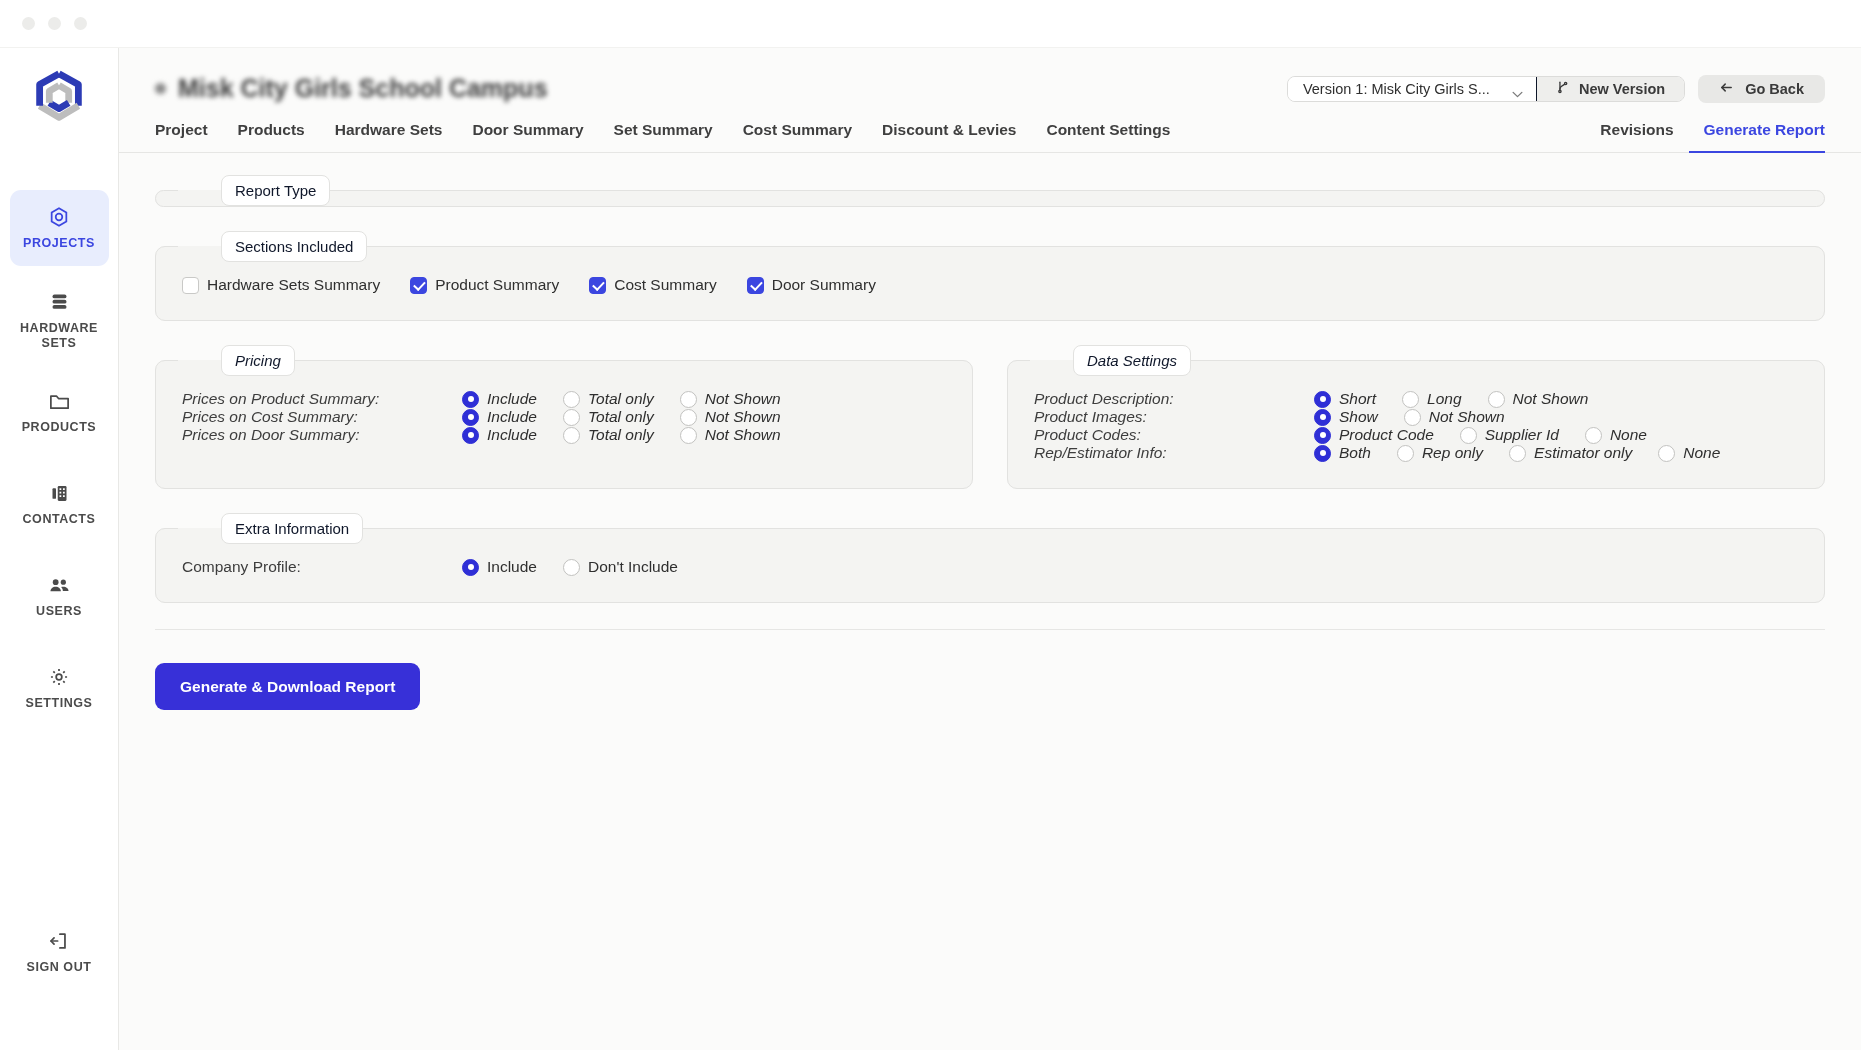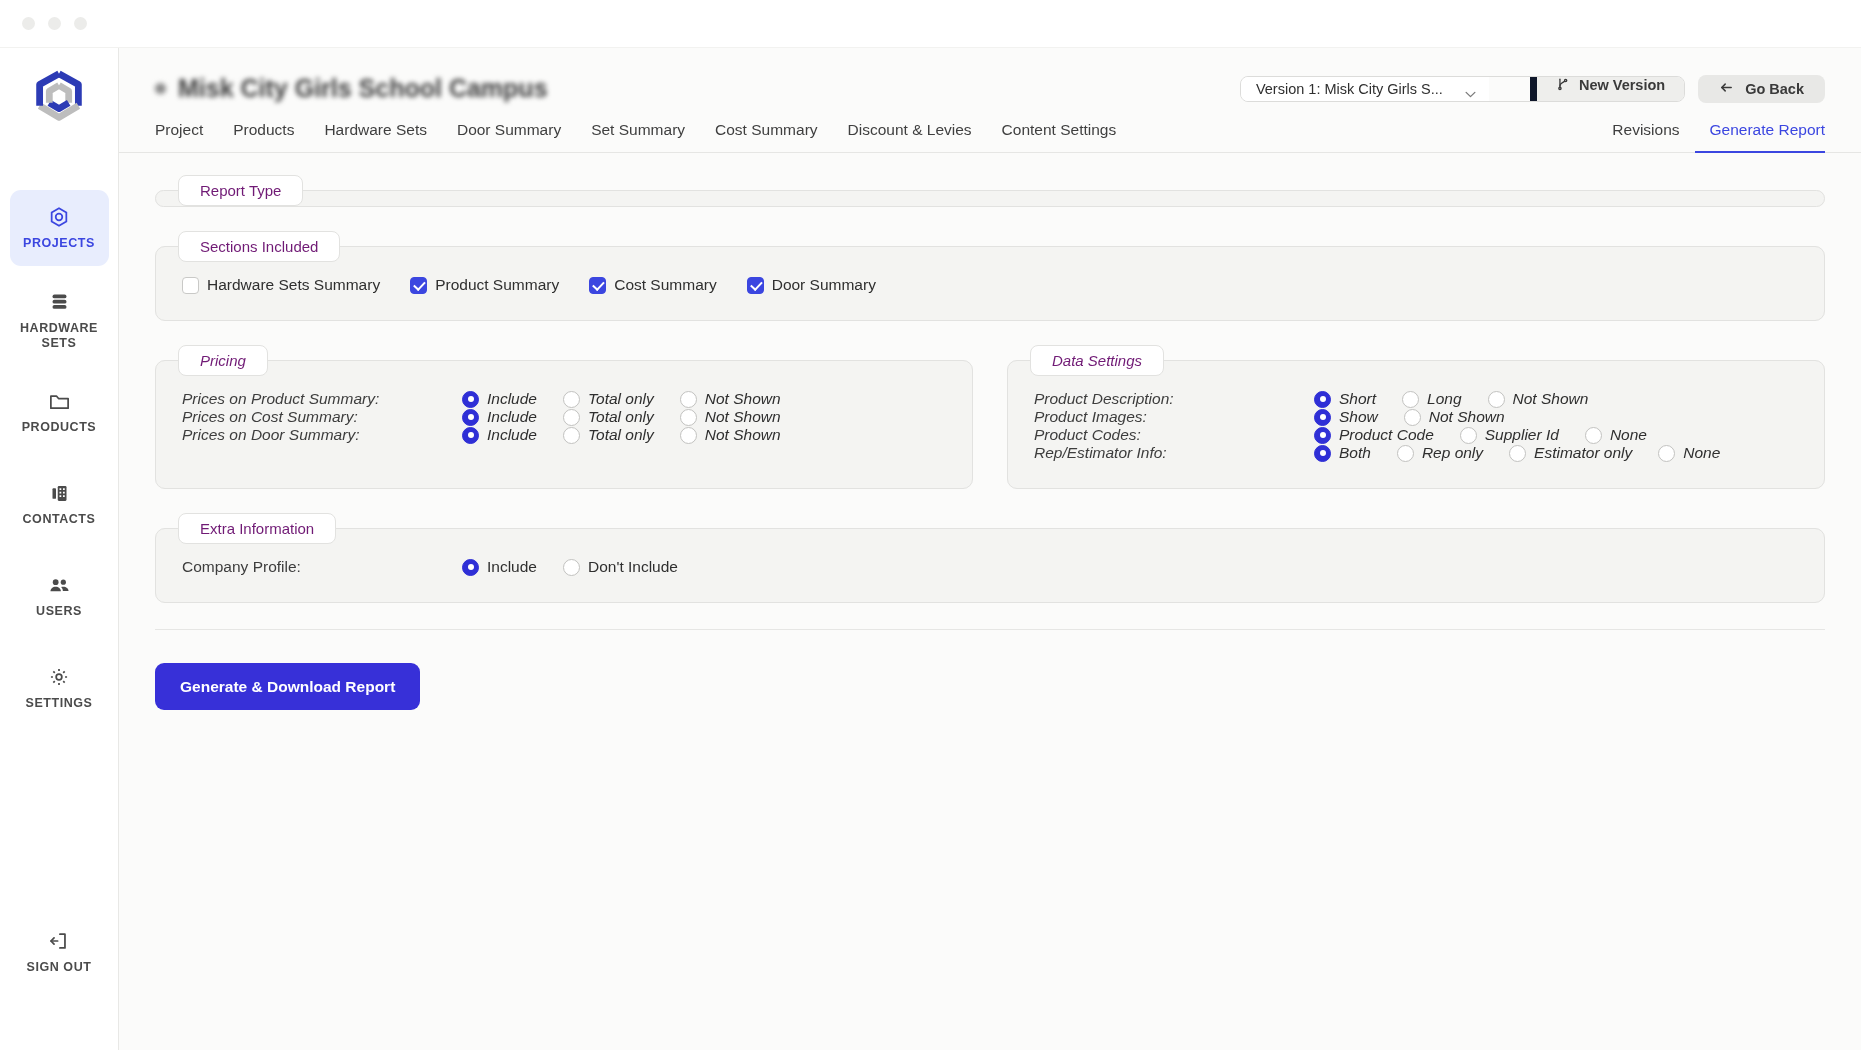--- a/index.html
+++ b/index.html
@@ -55,59 +55,59 @@
 
   .version-group { display:flex; align-items:stretch; border-radius:8px; overflow:hidden;
     border:1px solid #dcdcda; height:26px; }
   .version-select {
     background:#ffffff; display:flex; align-items:center; gap:22px;
     padding:0 13px 0 15px; font-size:14.5px; color:#2f2f2f; cursor:pointer;
     min-width:248px; justify-content:space-between;
   }
   .chev { width:11px; height:7px; flex:none; }
   .new-version {
-    background:#eeeeec; display:flex; align-items:flex-start; gap:9px;
+    background:#eeeeec; display:flex; align-items:center; gap:9px;
     padding:0 19px; font-size:14.5px; font-weight:700; color:#3a3a3a; cursor:pointer;
-    border-left:7px solid #0f172a;
-    margin-left:41px;
+    border-left:1px solid #0f172a;
   }
   .go-back {
     height:28px; background:#e8e8e6; border-radius:8px; display:flex; align-items:center;
     gap:11px; padding:0 21px; font-size:14.5px; font-weight:700; color:#3a3a3a; cursor:pointer;
   }
 
   
   .tabbar {
     display:flex; align-items:flex-end; padding:0 36px; margin-top:18px;
     border-bottom:1px solid #e6e6e4; gap:0;
   }
   .tab {
-    font-size:15.5px; font-weight:400; color:#3f3f3f; padding:0 15px 12px 15px;
+    font-size:15.5px; font-weight:700; color:#3f3f3f; padding:0 15px 12px 15px;
     cursor:pointer; white-space:nowrap; border-bottom:2.5px solid transparent;
     margin-bottom:-1px;
   }
   .tab:first-child { padding-left:0; }
   .tab.active { color:#3b46e0; border-bottom-color:#3b46e0; }
   .tabs-right { margin-left:auto; display:flex; }
   .tabs-right .tab:last-child { padding-right:0; }
 
   
   .content { padding:22px 36px 0 36px; }
 
   fieldset.panel {
     border:1px solid #e2e2e0; border-radius:10px; background:#f4f4f2;
     margin:0 0 24px 0; padding:0 0 0 0;
   }
   fieldset.panel > legend {
     margin-left:22px; padding:0; font-size:0;
   }
   .legend-box {
     display:inline-block; background:#ffffff; border:1px solid #e2e2e0;
-    border-radius:8px; padding:6px 21px; font-size:15px; color:#701a75;
+    border-radius:8px; padding:6px 13px; font-size:15px; color:#0f172a;
     font-family:"Liberation Sans", sans-serif;
+    margin-left:43px;
   }
   .panel-body { padding:14px 26px 26px 26px; }
 
   .opt-row { display:flex; align-items:center; }
   .opt-row + .opt-row { }
   .opt-label { font-size:15.5px; color:#3d3d3d; width:280px; flex:none; }
   .opts { display:flex; align-items:center; }
 
   .opt {
     display:flex; align-items:center; gap:8px; cursor:pointer;

